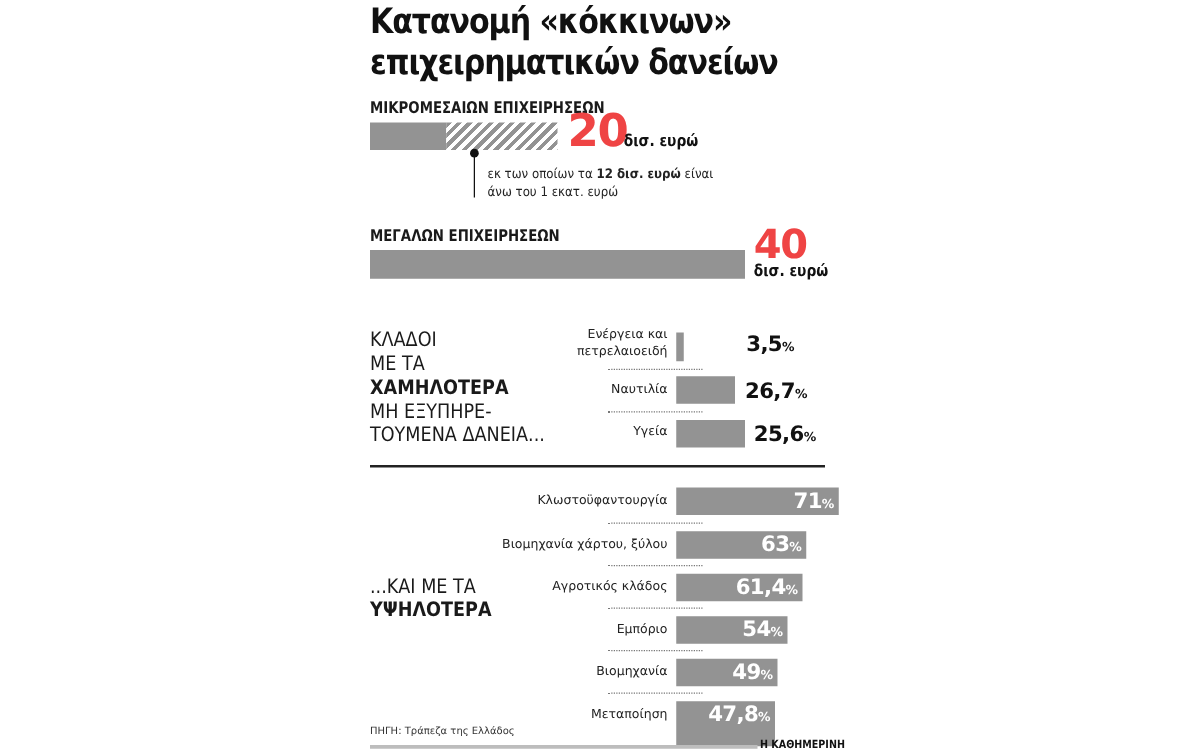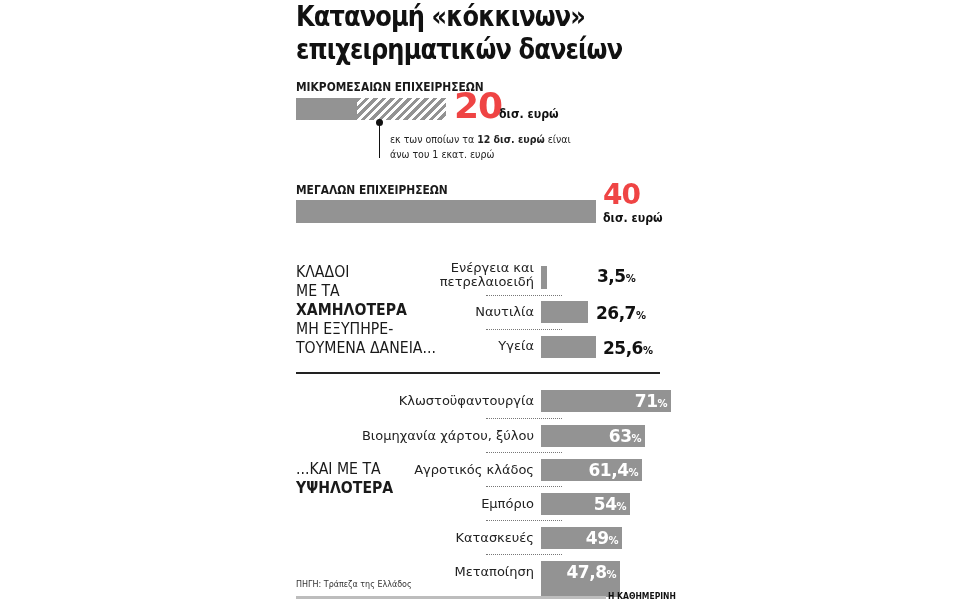--- a/index.html
+++ b/index.html
@@ -7,21 +7,21 @@
   .abs{position:absolute;}
   .title{left:296px;top:0px;font-family:"DejaVu Sans",sans-serif;font-weight:bold;font-size:28px;line-height:33px;letter-spacing:-1px;color:#111;transform:scaleX(0.86);transform-origin:left top;white-space:nowrap;}
   .label-caps{font-family:"DejaVu Sans",sans-serif;font-weight:bold;font-size:13px;color:#1a1a1a;transform:scaleX(0.82);transform-origin:left top;white-space:nowrap;}
   .bar{background:#939393;}
   .hatch{background:repeating-linear-gradient(135deg,#939393 0 3px,#ffffff 3px 6px);}
   .big-num{font-family:"DejaVu Sans",sans-serif;font-weight:bold;color:#ef4444;letter-spacing:-1px;}
   .unit{font-family:"DejaVu Sans",sans-serif;font-weight:bold;font-size:13px;color:#111;transform:scaleX(0.85);transform-origin:left top;white-space:nowrap;}
   .note{font-family:"DejaVu Sans",sans-serif;font-size:10.5px;line-height:15px;color:#222;white-space:nowrap;transform:scaleX(0.9);transform-origin:left top;}
   .section-text{font-family:"DejaVu Sans",sans-serif;font-size:16px;line-height:19px;color:#1a1a1a;transform:scaleX(0.88);transform-origin:left top;white-space:nowrap;}
   .section-text b{font-weight:bold;}
-  .cat{font-family:"DejaVu Sans",sans-serif;font-size:13px;color:#222;text-align:right;white-space:nowrap;line-height:14px;}
+  .cat{font-family:"DejaVu Sans",sans-serif;font-size:10px;color:#222;text-align:right;white-space:nowrap;line-height:14px;}
   .val-out{font-family:"DejaVu Sans",sans-serif;font-weight:bold;font-size:17px;color:#111;white-space:nowrap;letter-spacing:-0.5px;}
   .val-out small,.val-in small{font-size:10px;}
   .val-in{font-family:"DejaVu Sans",sans-serif;font-weight:bold;font-size:17px;color:#fff;white-space:nowrap;text-align:right;letter-spacing:-0.5px;}
   .dots{border-top:1px dotted #777;height:0;}
   .divider{background:#222;height:2px;}
   .foot-line{background:#bdbdbd;height:3px;}
   .source{font-family:"DejaVu Sans",sans-serif;font-size:8px;color:#333;white-space:nowrap;}
   .brand{font-family:"DejaVu Sans",sans-serif;font-weight:bold;font-size:9px;color:#111;white-space:nowrap;transform:scaleX(0.85);transform-origin:left top;}
 </style>
 </head>
@@ -39,21 +39,21 @@
 <div class="abs unit" style="left:499px;top:106px;">δισ. ευρώ</div>
 <div class="abs" style="left:376px;top:119px;width:7px;height:7px;border-radius:50%;background:#111;"></div>
 <div class="abs" style="left:379px;top:124px;width:1px;height:34px;background:#111;"></div>
 <div class="abs note" style="left:390px;top:132px;">
   <div><span>εκ των οποίων τα </span><b>12 δισ. ευρώ</b><span> είναι</span></div>
   <div>άνω του 1 εκατ. ευρώ</div>
 </div>
 
 <div class="abs label-caps" style="left:296px;top:182px;">ΜΕΓΑΛΩΝ ΕΠΙΧΕΙΡΗΣΕΩΝ</div>
 <div class="abs bar" style="left:296px;top:200px;width:300px;height:23px;"></div>
-<div class="abs big-num" style="left:603px;top:178px;font-size:28px;line-height:34px;">40</div>
+<div class="abs big-num" style="left:603px;top:178px;font-size:32px;line-height:34px;">40</div>
 <div class="abs unit" style="left:603px;top:210px;">δισ. ευρώ</div>
 
 <div class="abs section-text" style="left:296px;top:262px;">
   <div>ΚΛΑΔΟΙ</div>
   <div>ΜΕ ΤΑ</div>
   <div><b>ΧΑΜΗΛΟΤΕΡΑ</b></div>
   <div>ΜΗ ΕΞΥΠΗΡΕ-</div>
   <div>ΤΟΥΜΕΝΑ ΔΑΝΕΙΑ...</div>
 </div>
 
@@ -98,21 +98,21 @@
   <div class="val-in" style="position:absolute;right:4px;top:1px;"><span>61,4</span><small>%</small></div>
 </div>
 <div class="abs dots" style="left:486px;top:486px;width:76px;"></div>
 
 <div class="abs cat" style="right:426px;top:497px;">Εμπόριο</div>
 <div class="abs bar" style="left:541px;top:493px;width:89px;height:22px;">
   <div class="val-in" style="position:absolute;right:4px;top:1px;"><span>54</span><small>%</small></div>
 </div>
 <div class="abs dots" style="left:486px;top:520px;width:76px;"></div>
 
-<div class="abs cat" style="right:426px;top:531px;">Κατασκευές</div>
+<div class="abs cat" style="right:426px;top:531px;">Βιομηχανία</div>
 <div class="abs bar" style="left:541px;top:527px;width:81px;height:22px;">
   <div class="val-in" style="position:absolute;right:4px;top:1px;"><span>49</span><small>%</small></div>
 </div>
 <div class="abs dots" style="left:486px;top:554px;width:76px;"></div>
 
 <div class="abs cat" style="right:426px;top:565px;">Μεταποίηση</div>
 <div class="abs bar" style="left:541px;top:561px;width:79px;height:36px;">
   <div class="val-in" style="position:absolute;right:4px;top:1px;"><span>47,8</span><small>%</small></div>
 </div>
 

